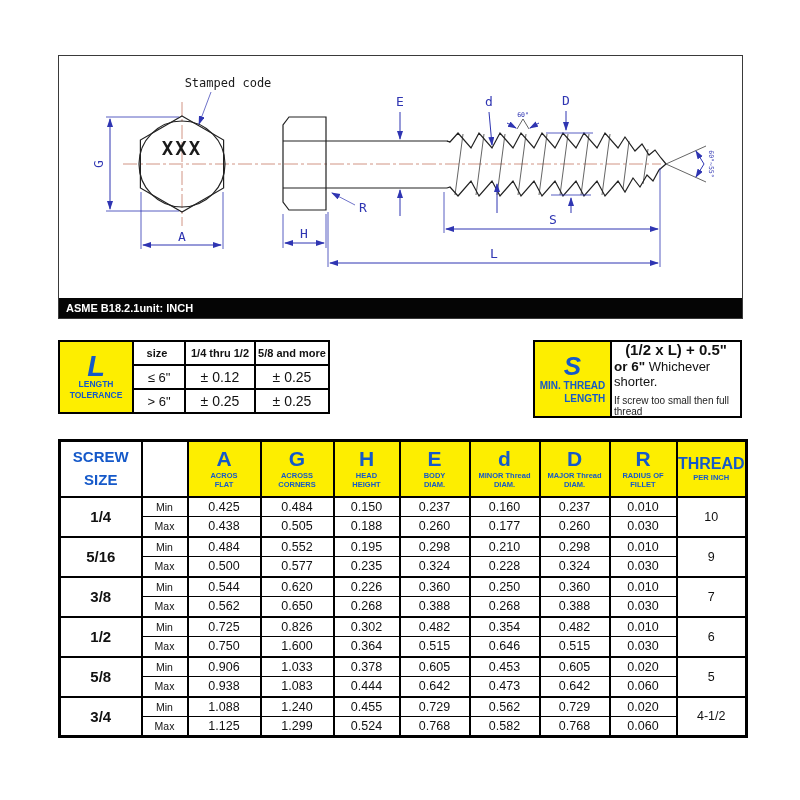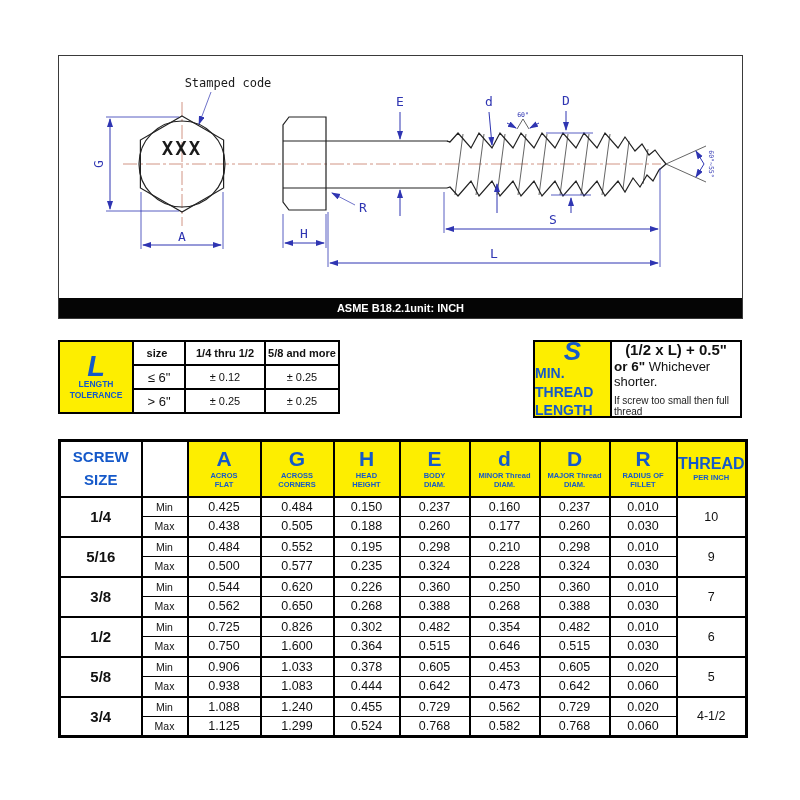--- a/index.html
+++ b/index.html
@@ -5,42 +5,42 @@
   * { box-sizing: border-box; margin:0; padding:0; }
   html,body { background:#fff; }
   body { width:800px; height:800px; font-family:"Liberation Sans", sans-serif; color:#111; }
   .canvas { position:relative; width:800px; height:800px; background:#fff; overflow:hidden; }
 
   
   .drawing-box { position:absolute; left:58px; top:55px; width:685px; height:264px;
                  border:1px solid #3a3a3a; background:#fff; }
   .std-bar { position:absolute; left:0; bottom:0; width:100%; height:20px; background:#050505;
              color:#fff; font-size:11px; font-weight:bold; display:flex;
-             justify-content:center; align-items:center; padding:0 7px; }
+             justify-content:flex-start; align-items:center; padding:0 7px; }
 
   
   .tol-table { position:absolute; left:58px; top:340px; border-collapse:collapse;
                table-layout:fixed; border:2px solid #000; }
   .tol-table td { border:2px solid #000; text-align:center; vertical-align:middle; height:24px; }
   .tol-yellow { background:#fdee00; width:74px; }
   .tol-sym { color:#1559c9; font-size:29px; font-weight:bold; line-height:0.9; font-style:italic; }
   .tol-cap { color:#1559c9; font-size:8.5px; font-weight:bold; line-height:1.3; }
   .tol-hdr { font-size:11px; font-weight:bold; }
   .tol-hdr-size { font-size:11px; font-weight:bold; text-align:right; padding-right:4px; }
-  .tol-val { font-size:11px;border-radius:8px; }
+  .tol-val { font-size:14px;border-radius:8px; }
   .tol-rowhdr { font-size:13px; }
 
   .s-box { position:absolute; left:533px; top:340px; width:209px; height:78px;
            border:2px solid #000; display:flex; }
   .s-left { width:77px; background:#fdee00; border-right:2px solid #000;
             display:flex; flex-direction:column; justify-content:center; align-items:center; }
   .s-right { flex:1; display:flex; flex-direction:column; justify-content:center;
              align-items:center; padding:2px; }
   .s-sym { color:#1559c9; font-size:26px; font-weight:bold; font-style:italic; line-height:1; }
-  .s-cap { color:#1559c9; font-size:14px; font-weight:bold; line-height:1.35; text-align:left; }
+  .s-cap { color:#1559c9; font-size:10px; font-weight:bold; line-height:1.35; text-align:right; }
   .s-formula { font-size:15px; font-weight:bold; }
   .s-line2 { font-size:13px; margin-top:1px; }
   .s-line2 b { font-size:13.5px; }
   .s-line3 { font-size:10px; color:#222; margin-top:6px; }
 
   
   #main-table { position:absolute; left:58px; top:439px; border-collapse:collapse;
                 table-layout:fixed; width:687px; border:3px solid #000; }
   #main-table td { border:2px solid #000; text-align:center; vertical-align:middle; padding:0; }
   #main-table tr.minrow td { border-bottom-width:1px; }
@@ -203,21 +203,21 @@
     <tbody>
         <tr>
       <td class="tol-yellow" rowspan="3">
         <div class="tol-sym">L</div>
         <div class="tol-cap">
           <div>LENGTH</div>
           <div>TOLERANCE</div>
         </div>
       </td>
       <td class="tol-hdr-size" style="width:52px">size</td>
-      <td class="tol-hdr" style="width:80px">1/4 thru 1/2</td>
+      <td class="tol-hdr" style="width:70px">1/4 thru 1/2</td>
       <td class="tol-hdr" style="width:74px">5/8 and more</td>
     </tr>
     <tr>
       <td class="tol-rowhdr">≤ 6"</td>
       <td class="tol-val">± 0.12</td>
       <td class="tol-val">± 0.25</td>
     </tr>
     <tr>
       <td class="tol-rowhdr">&gt; 6"</td>
       <td class="tol-val">± 0.25</td>

